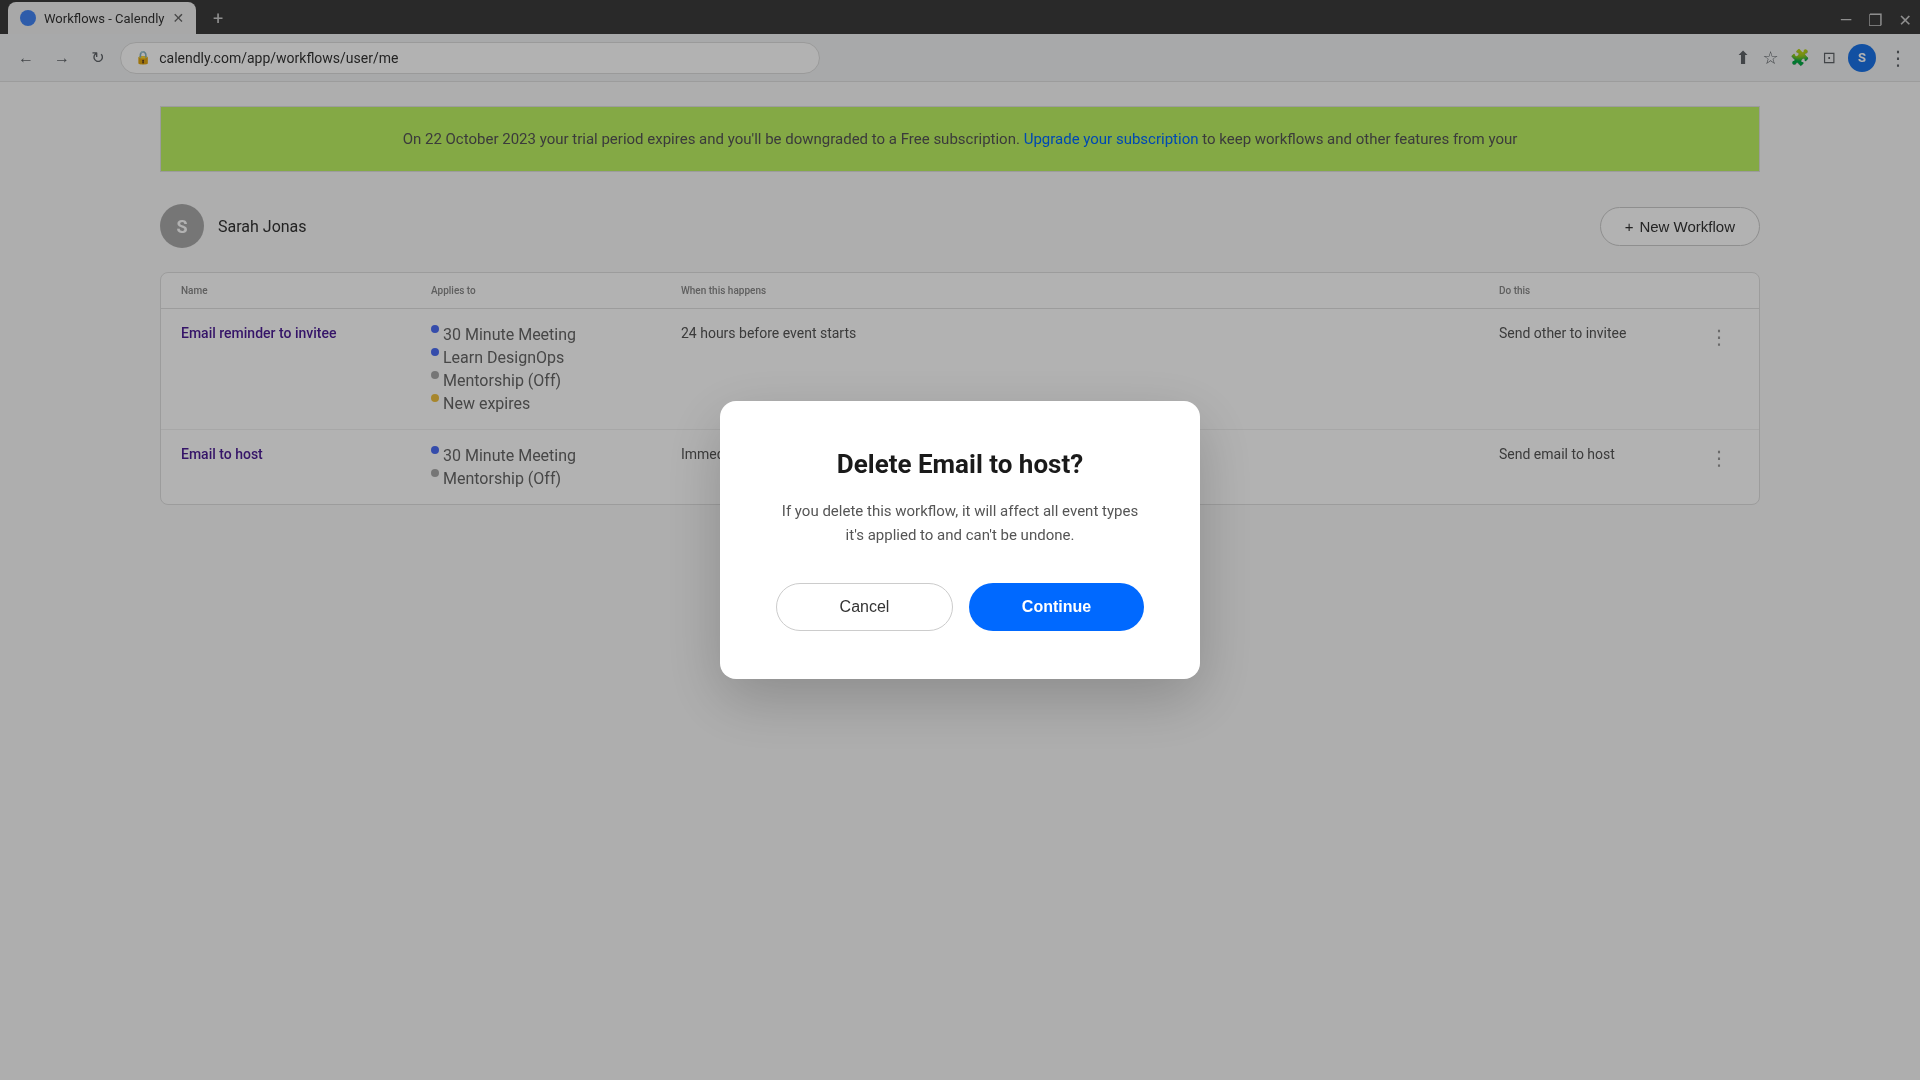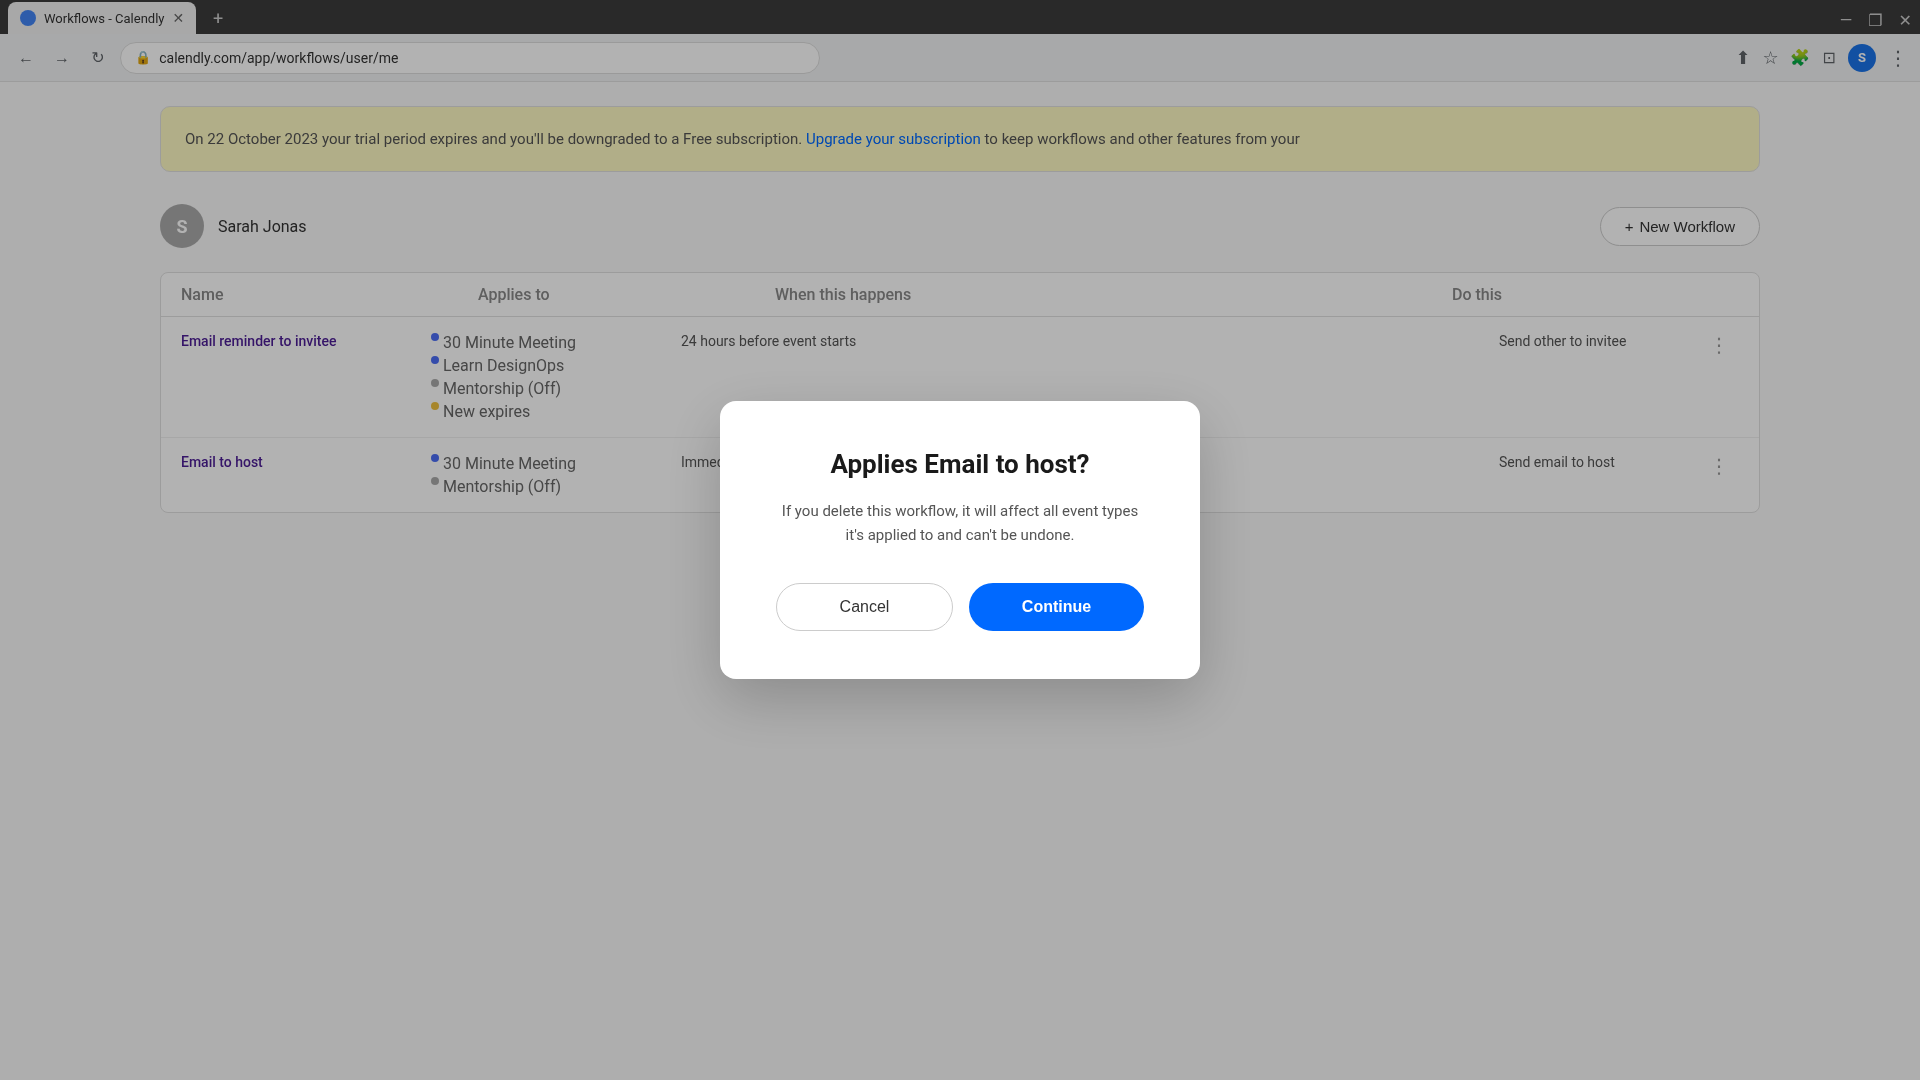--- a/index.html
+++ b/index.html
@@ -116,27 +116,28 @@
 
     
     .page-content {
       padding: 24px 160px;
       position: relative;
     }
 
     
     .trial-banner {
       border: 1px solid #e0e0e0;
-      border-radius: 10px;
+      border-radius: 0;
       padding: 20px 24px;
-      background: #fef9c3;
+      background: #bef264;
       margin-bottom: 32px;
       font-size: 15px;
       color: #555;
       line-height: 1.6;
+      text-align: center;
     }
     .trial-banner a {
       color: #0069ff;
       text-decoration: none;
     }
 
     
     .user-row {
       display: flex;
       align-items: center;
@@ -182,24 +183,23 @@
       border: 1px solid #e0e0e0;
       border-radius: 8px;
       background: white;
       overflow: hidden;
     }
     .table-header {
       display: grid;
       grid-template-columns: 250px 250px 1fr 200px 40px;
       padding: 12px 20px;
       border-bottom: 1px solid #e0e0e0;
-      font-size: 16px;
+      font-size: 10px;
       color: #888;
       font-weight: 500;
-      gap: 47px;
     }
     .table-row {
       display: grid;
       grid-template-columns: 250px 250px 1fr 200px 40px;
       padding: 16px 20px;
       border-bottom: 1px solid #f0f0f0;
       align-items: start;
       font-size: 14px;
       color: #555;
     }
@@ -411,20 +411,20 @@
       </div>
       <div>Immediately when new event is booked</div>
       <div>Send email to host</div>
       <div class="more-btn">⋮</div>
     </div>
   </div>
 </div>
 
 <div class="overlay">
   <div class="modal">
-    <div class="modal-title">Applies Email to host?</div>
+    <div class="modal-title">Delete Email to host?</div>
     <div class="modal-body">If you delete this workflow, it will affect all event types it's applied to and can't be undone.</div>
     <div class="modal-actions">
       <button class="btn-cancel">Cancel</button>
       <button class="btn-continue">Continue</button>
     </div>
   </div>
 </div>
 
 </body></html>

